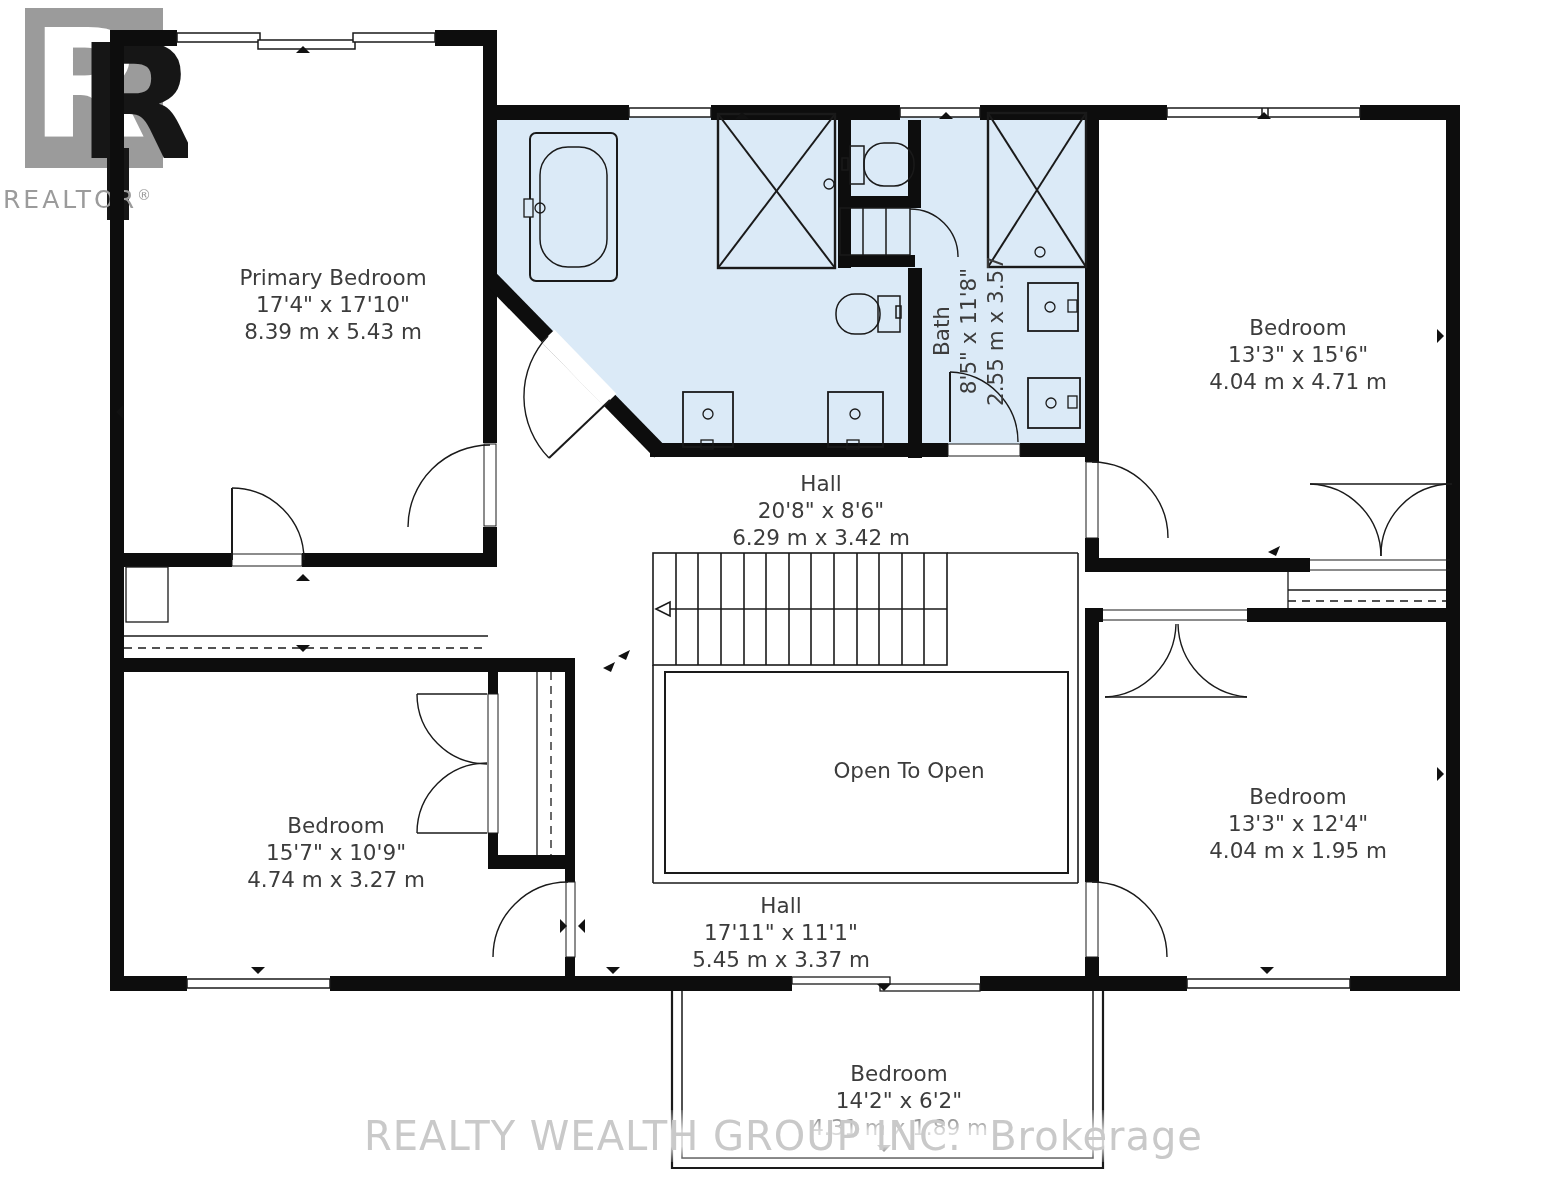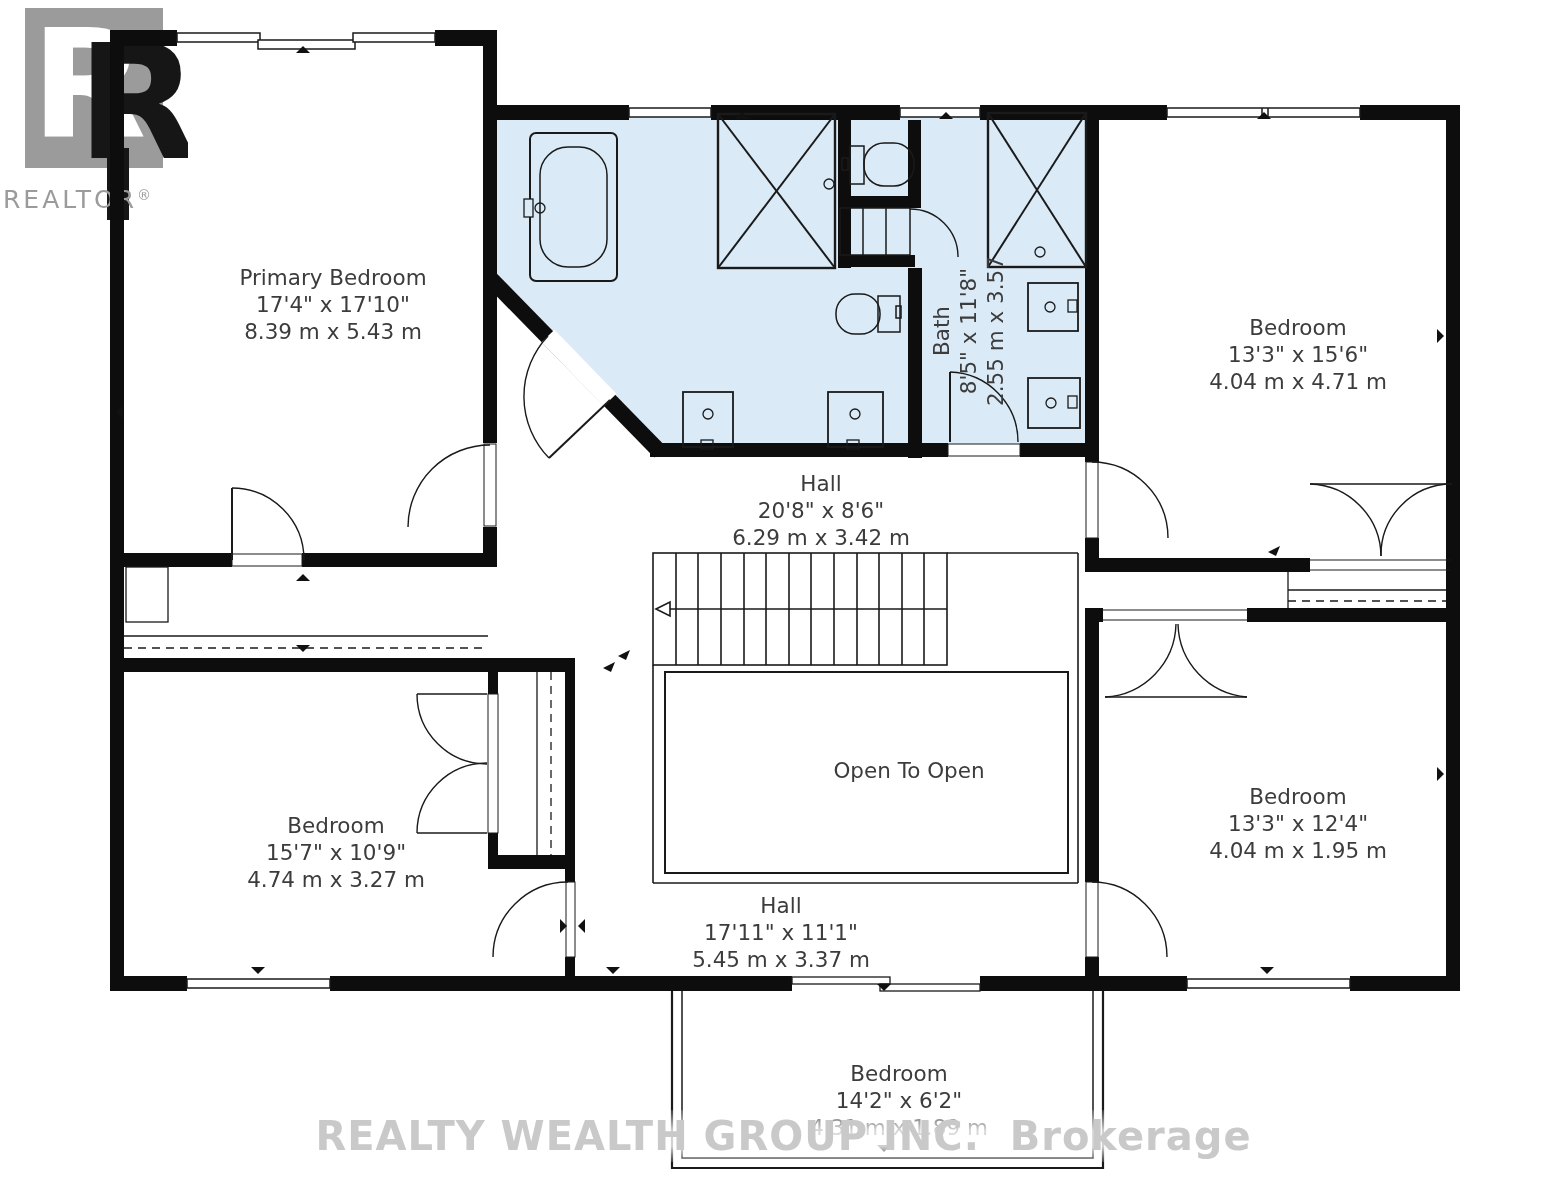--- a/index.html
+++ b/index.html
@@ -12,21 +12,21 @@
   .labels{position:absolute;left:16px;top:0;width:100%;height:100%;z-index:3;pointer-events:none;}
   .room-label{
     position:absolute;transform:translate(-50%,-50%);text-align:center;
     color:#3c3c3c;font-size:21.5px;line-height:27px;white-space:nowrap;
   }
   .room-label.rotated{transform:translate(-50%,-50%) rotate(-90deg);}
   .watermark{
     position:absolute;left:0;top:1110px;width:100%;height:52px;z-index:4;
     display:flex;align-items:center;justify-content:center;
     background:linear-gradient(180deg,rgba(255,255,255,0.15),rgba(255,255,255,0.8) 40%,rgba(255,255,255,0.8) 70%,rgba(255,255,255,0.15));
-    font-size:40px;color:#c9c9c9;letter-spacing:1px;white-space:pre;font-weight:bold;
+    font-size:40px;color:#c9c9c9;letter-spacing:1px;white-space:pre;
   }
 </style>
 </head>
 <body>
 
 <div class="canvas">
 
   <div class="logo">
     <svg width="185" height="215" viewBox="0 0 185 215">
       <rect x="22" y="0" width="138" height="160" fill="#9b9b9b"></rect>

